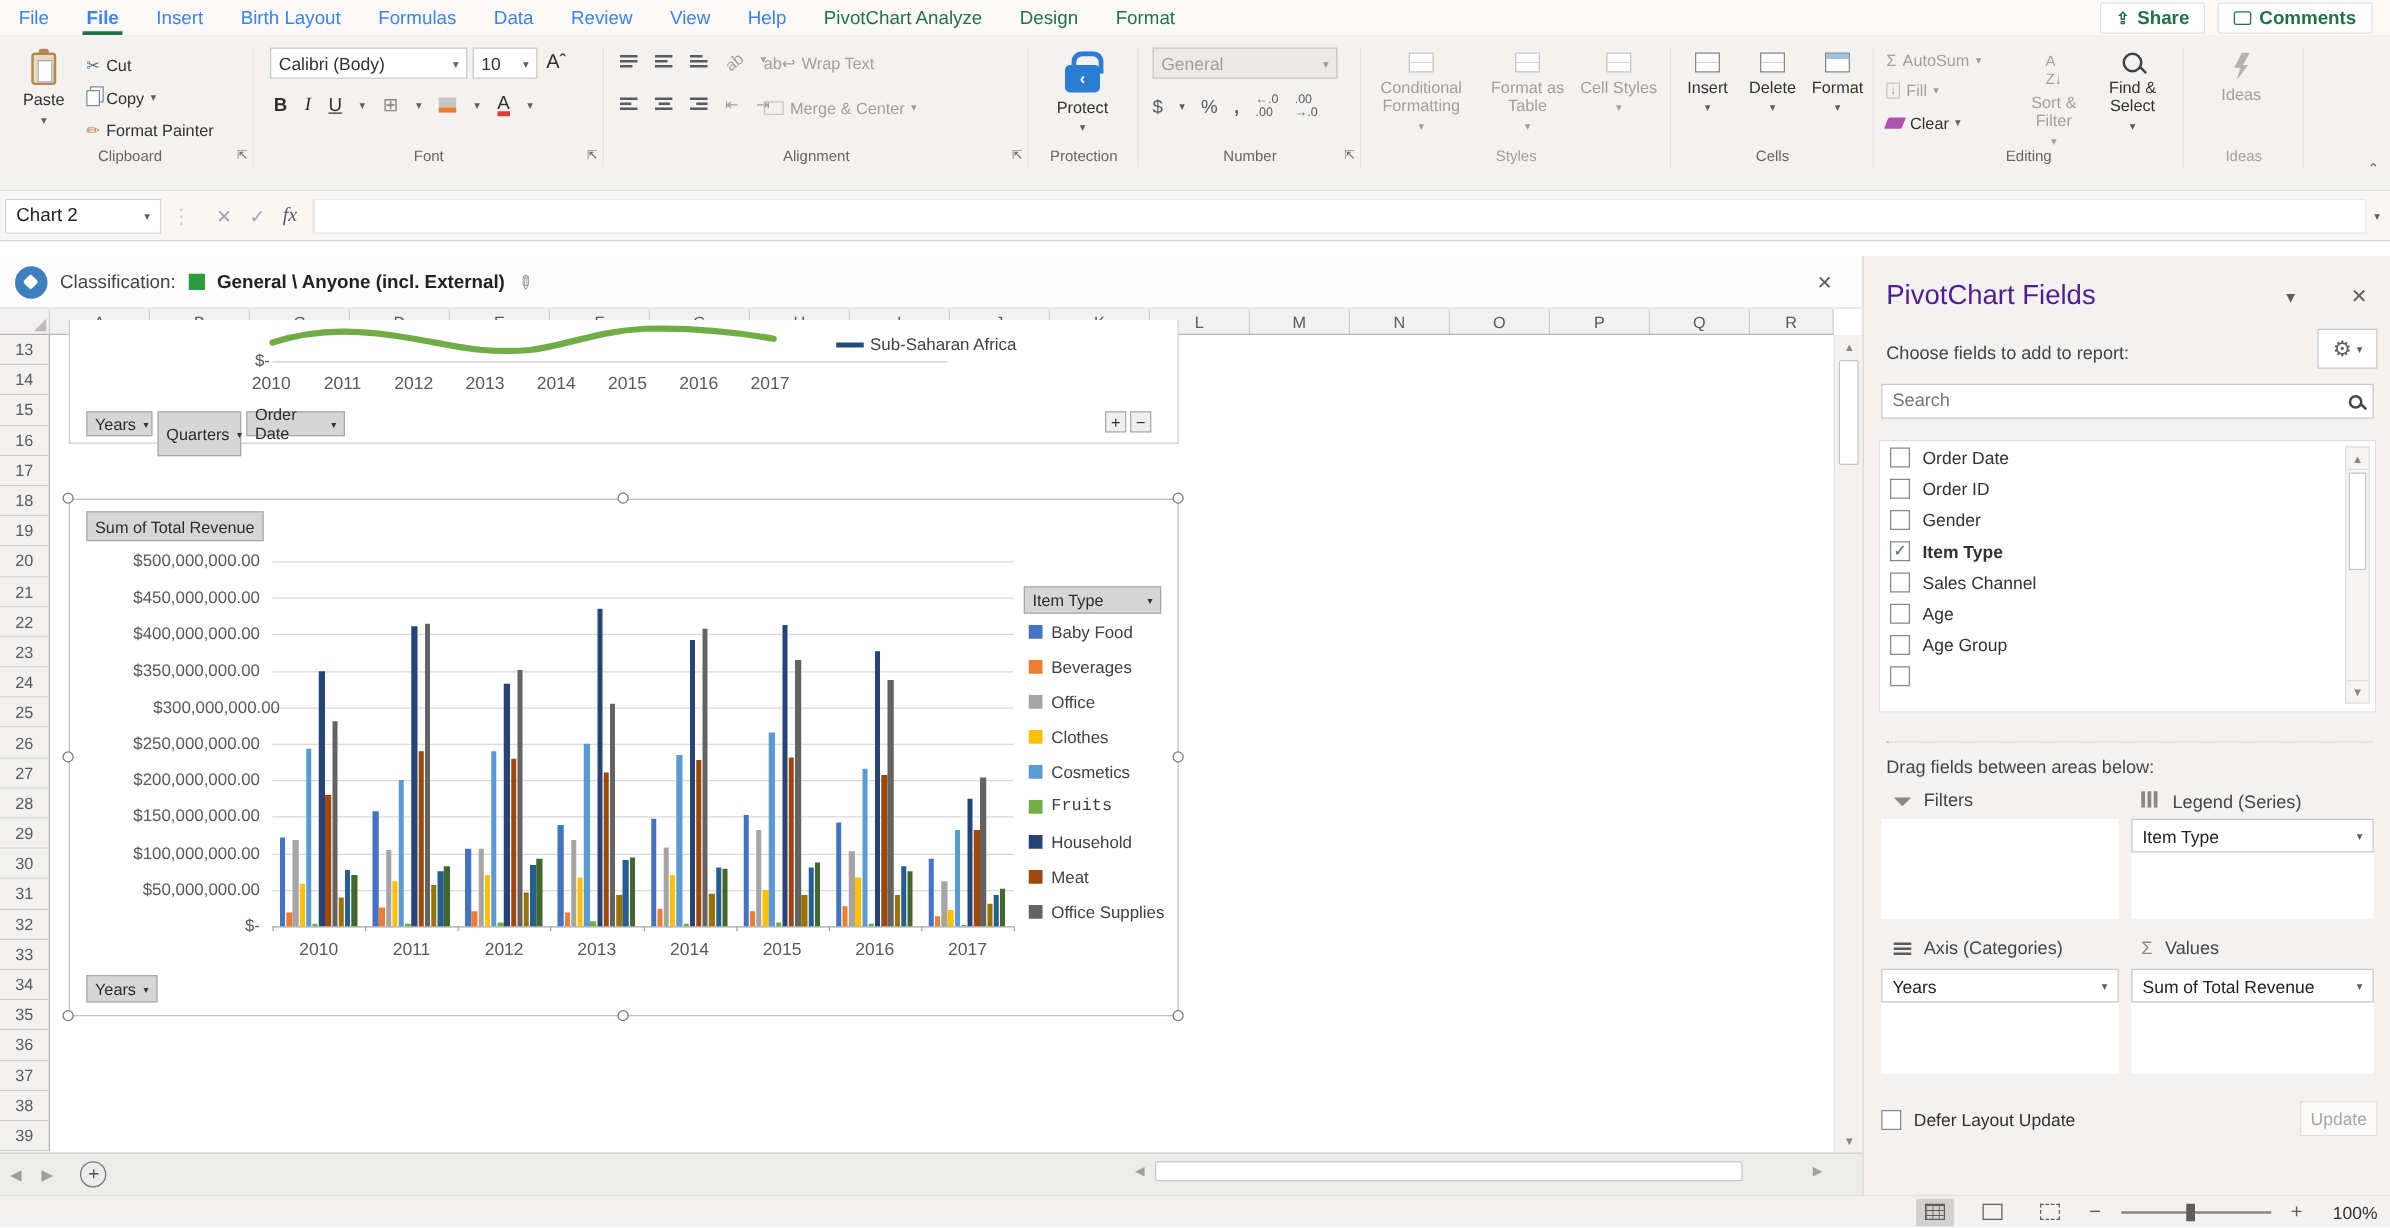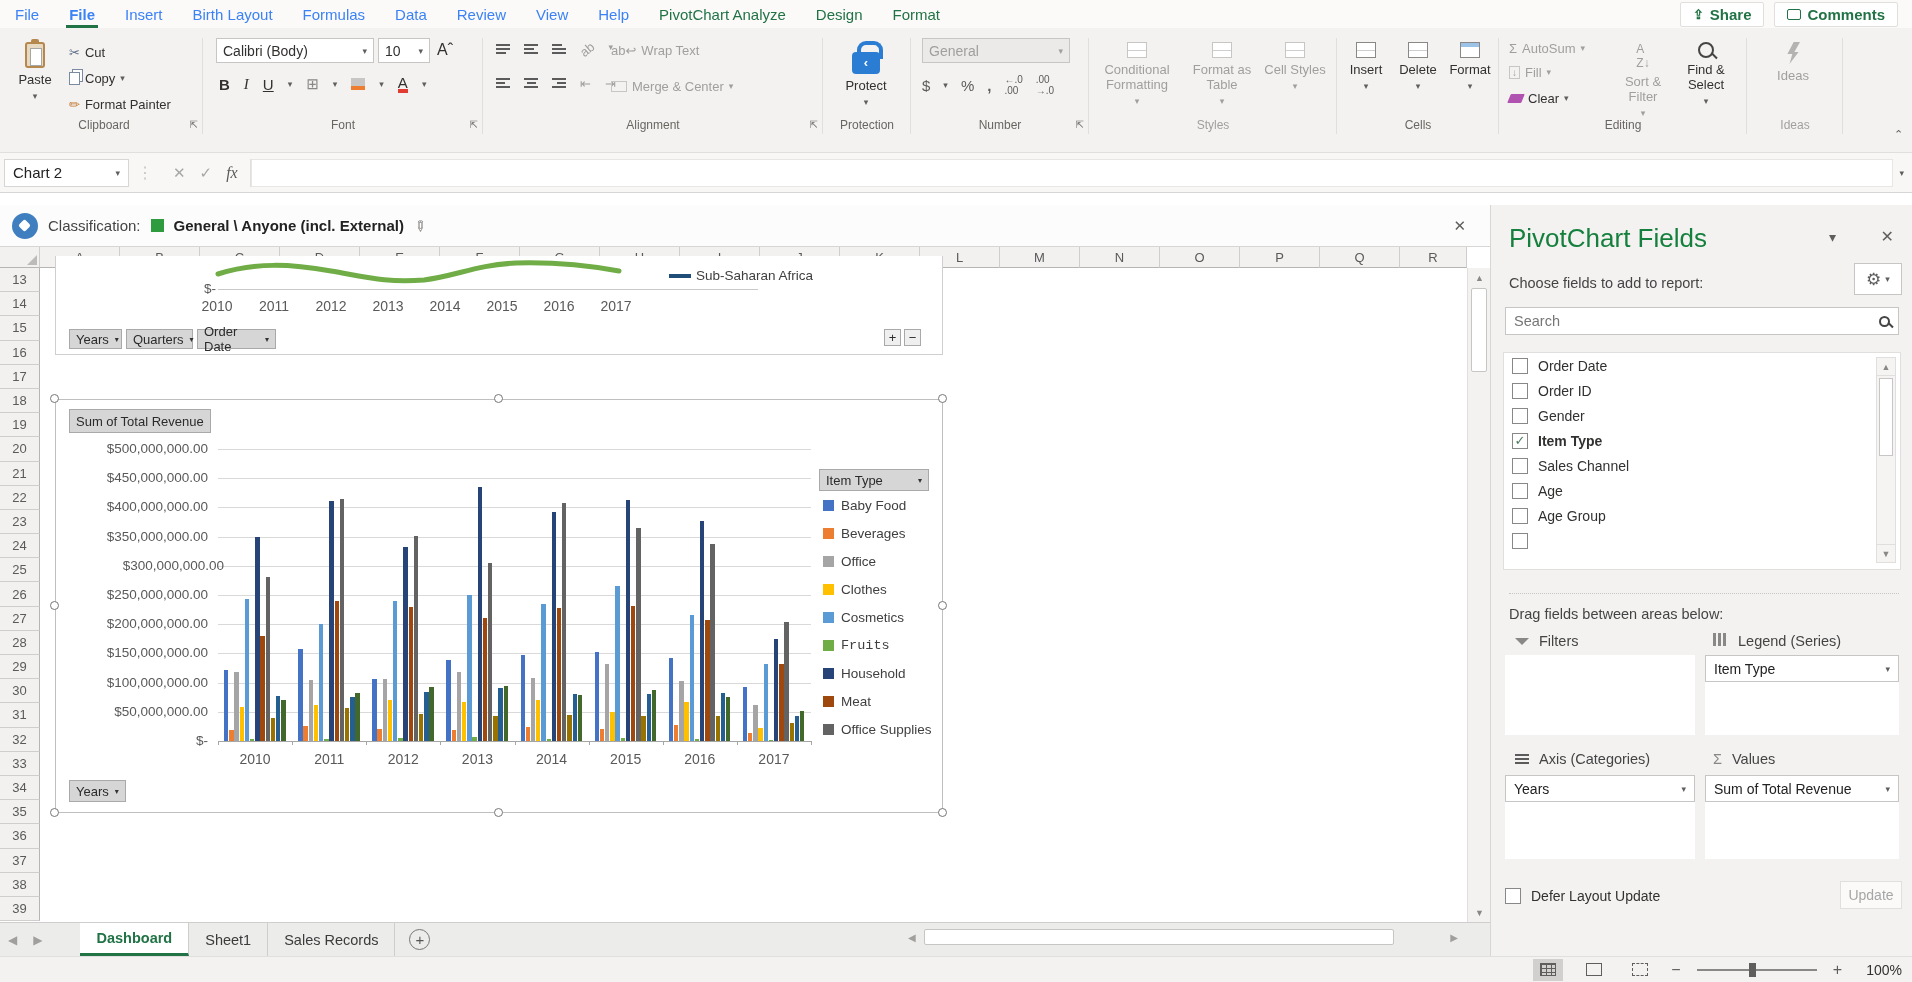--- a/index.html
+++ b/index.html
@@ -95,21 +95,21 @@
   
   #statusbar { position:absolute; left:0; top:956px; width:1912px; height:26px; background:#f3f2f1; border-top:1px solid #e1dfdd; display:flex; align-items:center; }
   #sb-right { margin-left:auto; display:flex; align-items:center; gap:16px; padding-right:10px; }
   .view-ic { width:30px; height:22px; display:flex; align-items:center; justify-content:center; }
   .view-ic .g { width:16px; height:13px; border:1px solid #605e5c; }
   .zoomtrack { width:120px; height:2px; background:#8a8886; position:relative; }
   .zoomthumb { position:absolute; left:52px; top:-6px; width:7px; height:14px; background:#605e5c; }
 
   
   #fieldspane { position:absolute; left:1490px; top:205px; width:422px; height:751px; background:#f3f2f1; border-left:1px solid #d8d6d4; font-size:14px; color:#323130; }
-  #fp-title { position:absolute; left:18px; top:18px; font-size:26px; color:#15803d; }
+  #fp-title { position:absolute; left:18px; top:18px; font-size:22px; color:#4c1d95; }
   #fp-choose { position:absolute; left:18px; top:70px; font-size:14.5px; color:#444; }
   #fp-gear { position:absolute; right:10px; top:58px; width:48px; height:32px; background:#fff; border:1px solid #c8c6c4; display:flex; align-items:center; justify-content:center; gap:4px; color:#605e5c; }
   #fp-search { position:absolute; left:14px; top:102px; width:394px; height:28px; background:#fff; border:1px solid #c8c6c4; display:flex; align-items:center; padding:0 8px; color:#767676; font-size:14.5px; }
   #fp-list { position:absolute; left:12px; top:147px; width:398px; height:218px; background:#fff; border:1px solid #e1dfdd; overflow:hidden; }
   .fld { display:flex; align-items:center; gap:10px; height:25px; padding-left:8px; }
   .cb { width:16px; height:16px; border:1px solid #8a8886; background:#fff; font-size:13px; line-height:14px; text-align:center; color:#507a62; }
   #fp-scroll { position:absolute; right:4px; top:4px; width:20px; height:206px; background:#f5f4f3; border:1px solid #e1dfdd; }
   #fp-sthumb { position:absolute; left:2px; top:20px; width:14px; height:78px; background:#fff; border:1px solid #c8c6c4; }
   #fp-drag { position:absolute; left:18px; top:388px; color:#444; font-size:14.5px; width:390px; border-top:1px dotted #c8c6c4; padding-top:12px; }
   .quad-label { display:flex; align-items:center; gap:10px; font-size:14.5px; color:#444; }
@@ -462,21 +462,21 @@
           <div class="xlab" style="left: 359px; top: 42px;">2014</div>
           <div class="xlab" style="left: 416px; top: 42px;">2015</div>
           <div class="xlab" style="left: 473px; top: 42px;">2016</div>
           <div class="xlab" style="left: 530px; top: 42px;">2017</div>
         </div>
       <div id="topbuttons">
           <div class="fieldbtn" style="position: absolute; left: 13px; top: 73px; width: 53px; height: 20px;">
             <span>Years</span>
             <span class="chev">▾</span>
           </div>
-          <div class="fieldbtn" style="position: absolute; left: 70px; top: 73px; width: 67px; height: 20px;">
+          <div class="fieldbtn" style="position: absolute; left: 70px; top: 73px; width: 67px; height: 36px;">
             <span>Quarters</span>
             <span class="chev">▾</span>
           </div>
           <div class="fieldbtn" style="position: absolute; left: 141px; top: 73px; width: 79px; height: 20px;">
             <span>Order Date</span>
             <span class="chev">▾</span>
           </div>
         </div>
       <div style="position:absolute;left:828px;top:73px;display:flex;gap:3px;">
         <div class="fieldbtn" style="width:17px;height:17px;justify-content:center;padding:0;background:#efefef;">+</div>
@@ -687,25 +687,20 @@
     <div id="vscroll">
       <div class="sb-arrow">▲</div>
       <div id="vthumb"></div>
       <div class="sb-arrow" style="position:absolute;bottom:0;">▼</div>
     </div>
   </div>
 
   <div id="tabsbar">
     <span class="navarr">◀</span>
     <span class="navarr">▶</span>
-    <div id="sheettabs" style="display:flex;margin-left:30px;height:33px;">
-        <div class="sheettab active">Dashboard</div>
-        <div class="sheettab">Sheet1</div>
-        <div class="sheettab">Sales Records</div>
-      </div>
     <div class="addsheet">+</div>
   </div>
   <div id="hscroll">
     <span class="navarr" style="font-size:10px;">◀</span>
     <div id="hthumb"></div>
     <span class="navarr" style="font-size:10px;margin-left:auto;">▶</span>
   </div>
 
   <div id="statusbar">
     <div id="sb-right">

